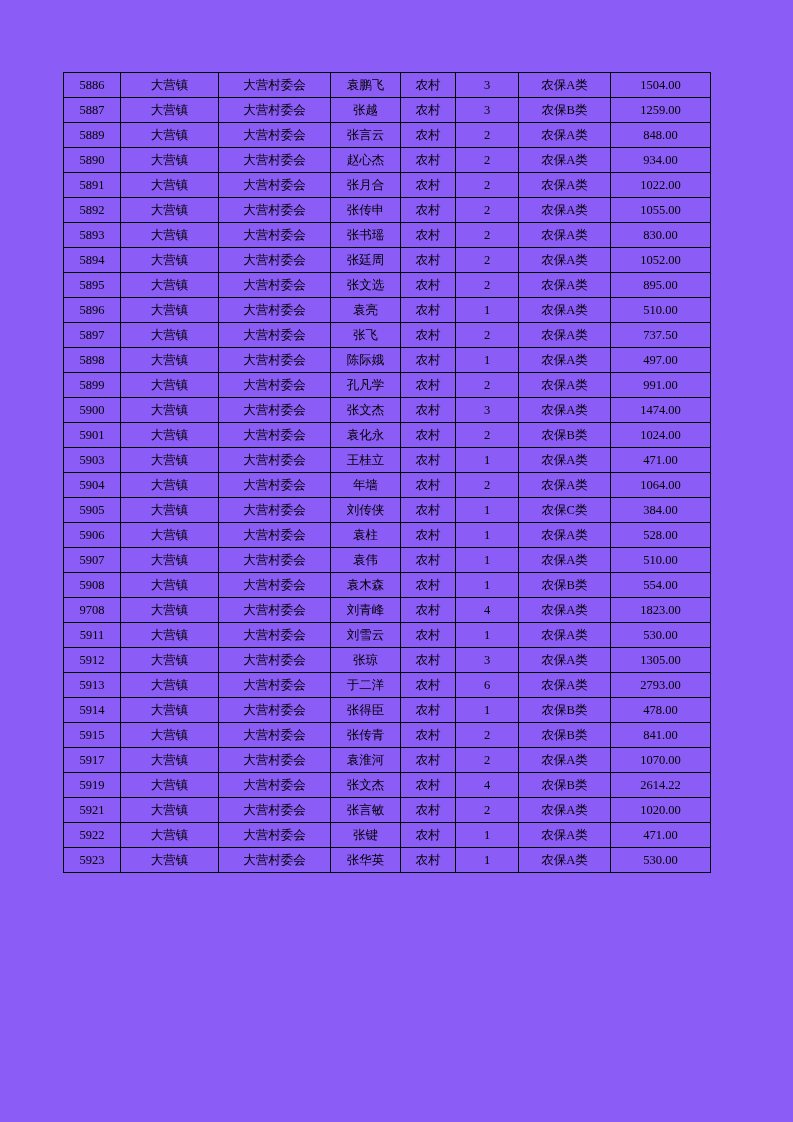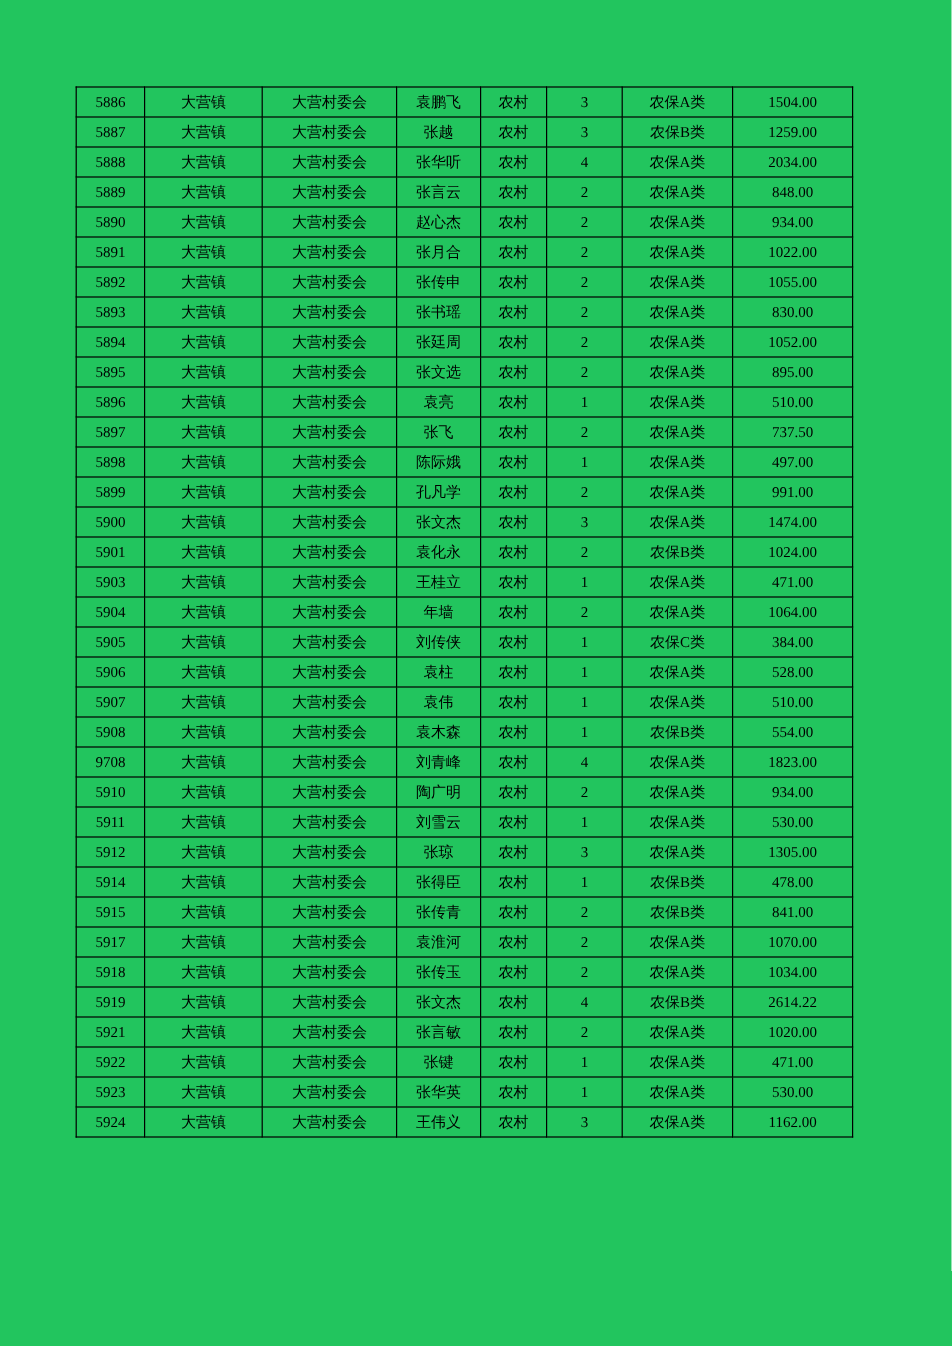--- a/index.html
+++ b/index.html
@@ -4,21 +4,21 @@
 <style>
   html, body {
     margin: 0;
     padding: 0;
     background: #ffffff;
   }
   .page {
     position: relative;
     width: 793px;
     height: 1122px;
-    background: #22c55e;
+    background: #8b5cf6;
     overflow: hidden;
     font-family: "Liberation Serif", "DejaVu Serif", serif;
     color: #000000;
   }
   table.subsidy-table {
     position: absolute;
     left: 63px;
     top: 72px;
     border-collapse: collapse;
     table-layout: fixed;
@@ -74,30 +74,20 @@
           <td>5887</td>
           <td>大营镇</td>
           <td>大营村委会</td>
           <td>张越</td>
           <td>农村</td>
           <td>3</td>
           <td>农保B类</td>
           <td>1259.00</td>
         </tr>
         <tr>
-          <td>5888</td>
-          <td>大营镇</td>
-          <td>大营村委会</td>
-          <td>张华听</td>
-          <td>农村</td>
-          <td>4</td>
-          <td>农保A类</td>
-          <td>2034.00</td>
-        </tr>
-        <tr>
           <td>5889</td>
           <td>大营镇</td>
           <td>大营村委会</td>
           <td>张言云</td>
           <td>农村</td>
           <td>2</td>
           <td>农保A类</td>
           <td>848.00</td>
         </tr>
         <tr>
@@ -284,50 +274,50 @@
           <td>9708</td>
           <td>大营镇</td>
           <td>大营村委会</td>
           <td>刘青峰</td>
           <td>农村</td>
           <td>4</td>
           <td>农保A类</td>
           <td>1823.00</td>
         </tr>
         <tr>
-          <td>5910</td>
-          <td>大营镇</td>
-          <td>大营村委会</td>
-          <td>陶广明</td>
-          <td>农村</td>
-          <td>2</td>
-          <td>农保A类</td>
-          <td>934.00</td>
-        </tr>
-        <tr>
           <td>5911</td>
           <td>大营镇</td>
           <td>大营村委会</td>
           <td>刘雪云</td>
           <td>农村</td>
           <td>1</td>
           <td>农保A类</td>
           <td>530.00</td>
         </tr>
         <tr>
           <td>5912</td>
           <td>大营镇</td>
           <td>大营村委会</td>
           <td>张琼</td>
           <td>农村</td>
           <td>3</td>
           <td>农保A类</td>
           <td>1305.00</td>
         </tr>
         <tr>
+          <td>5913</td>
+          <td>大营镇</td>
+          <td>大营村委会</td>
+          <td>于二洋</td>
+          <td>农村</td>
+          <td>6</td>
+          <td>农保A类</td>
+          <td>2793.00</td>
+        </tr>
+        <tr>
           <td>5914</td>
           <td>大营镇</td>
           <td>大营村委会</td>
           <td>张得臣</td>
           <td>农村</td>
           <td>1</td>
           <td>农保B类</td>
           <td>478.00</td>
         </tr>
         <tr>
@@ -344,30 +334,20 @@
           <td>5917</td>
           <td>大营镇</td>
           <td>大营村委会</td>
           <td>袁淮河</td>
           <td>农村</td>
           <td>2</td>
           <td>农保A类</td>
           <td>1070.00</td>
         </tr>
         <tr>
-          <td>5918</td>
-          <td>大营镇</td>
-          <td>大营村委会</td>
-          <td>张传玉</td>
-          <td>农村</td>
-          <td>2</td>
-          <td>农保A类</td>
-          <td>1034.00</td>
-        </tr>
-        <tr>
           <td>5919</td>
           <td>大营镇</td>
           <td>大营村委会</td>
           <td>张文杰</td>
           <td>农村</td>
           <td>4</td>
           <td>农保B类</td>
           <td>2614.22</td>
         </tr>
         <tr>
@@ -392,26 +372,16 @@
         </tr>
         <tr>
           <td>5923</td>
           <td>大营镇</td>
           <td>大营村委会</td>
           <td>张华英</td>
           <td>农村</td>
           <td>1</td>
           <td>农保A类</td>
           <td>530.00</td>
-        </tr>
-        <tr>
-          <td>5924</td>
-          <td>大营镇</td>
-          <td>大营村委会</td>
-          <td>王伟义</td>
-          <td>农村</td>
-          <td>3</td>
-          <td>农保A类</td>
-          <td>1162.00</td>
         </tr>
       </tbody>
   </table>
 </div>
 
 </body></html>

